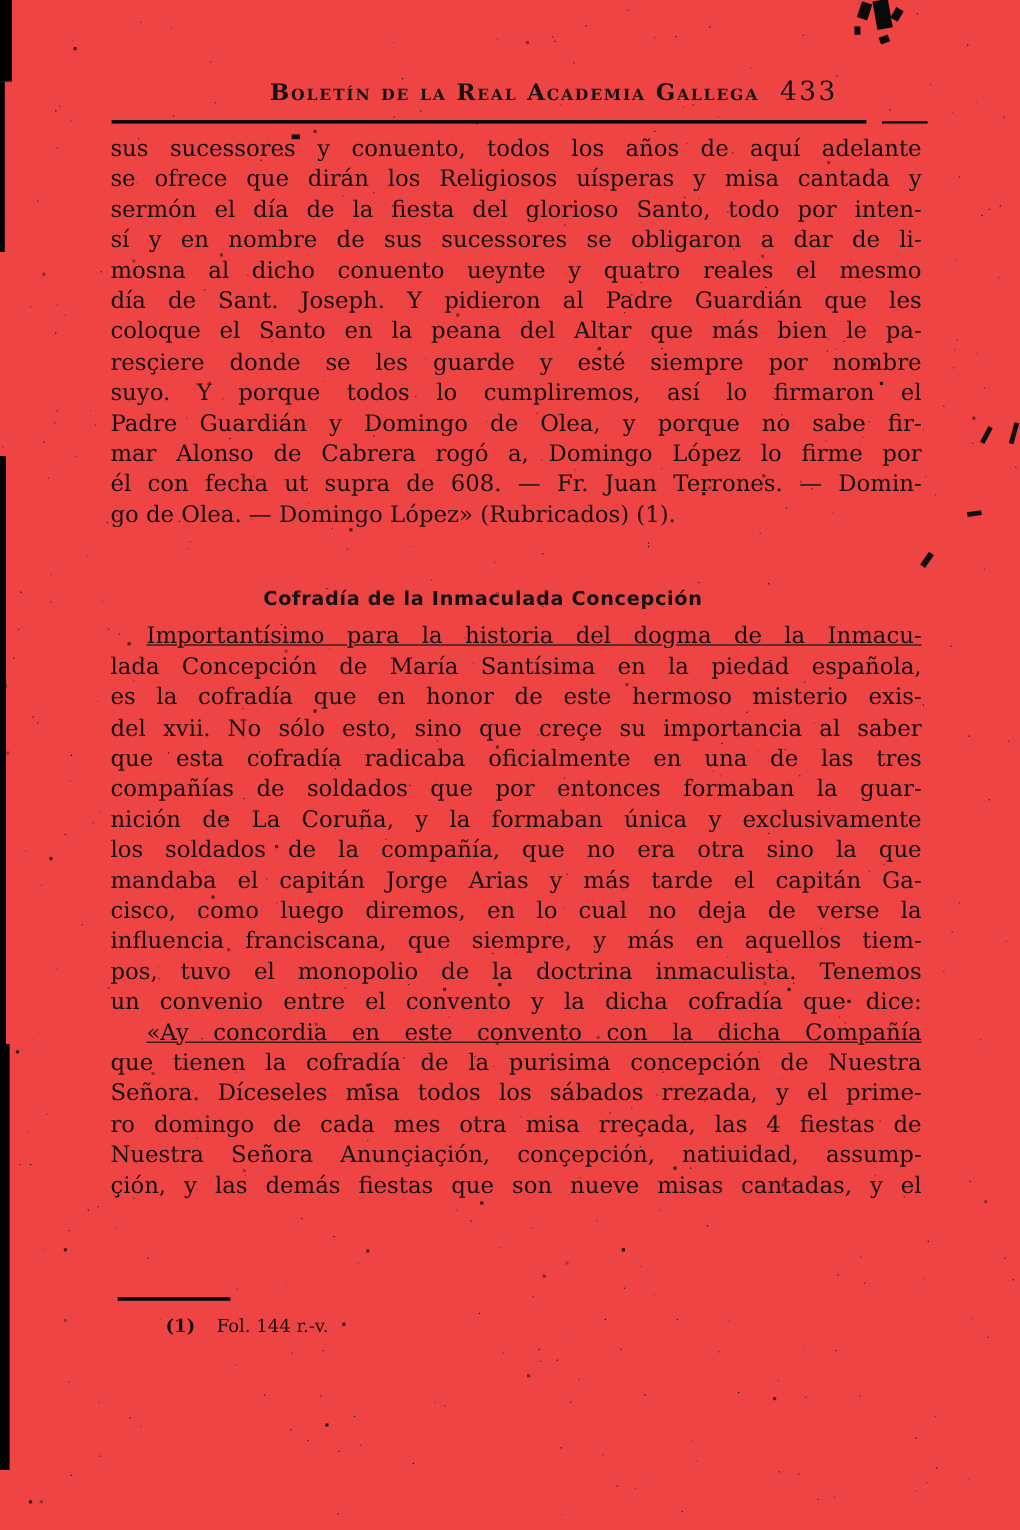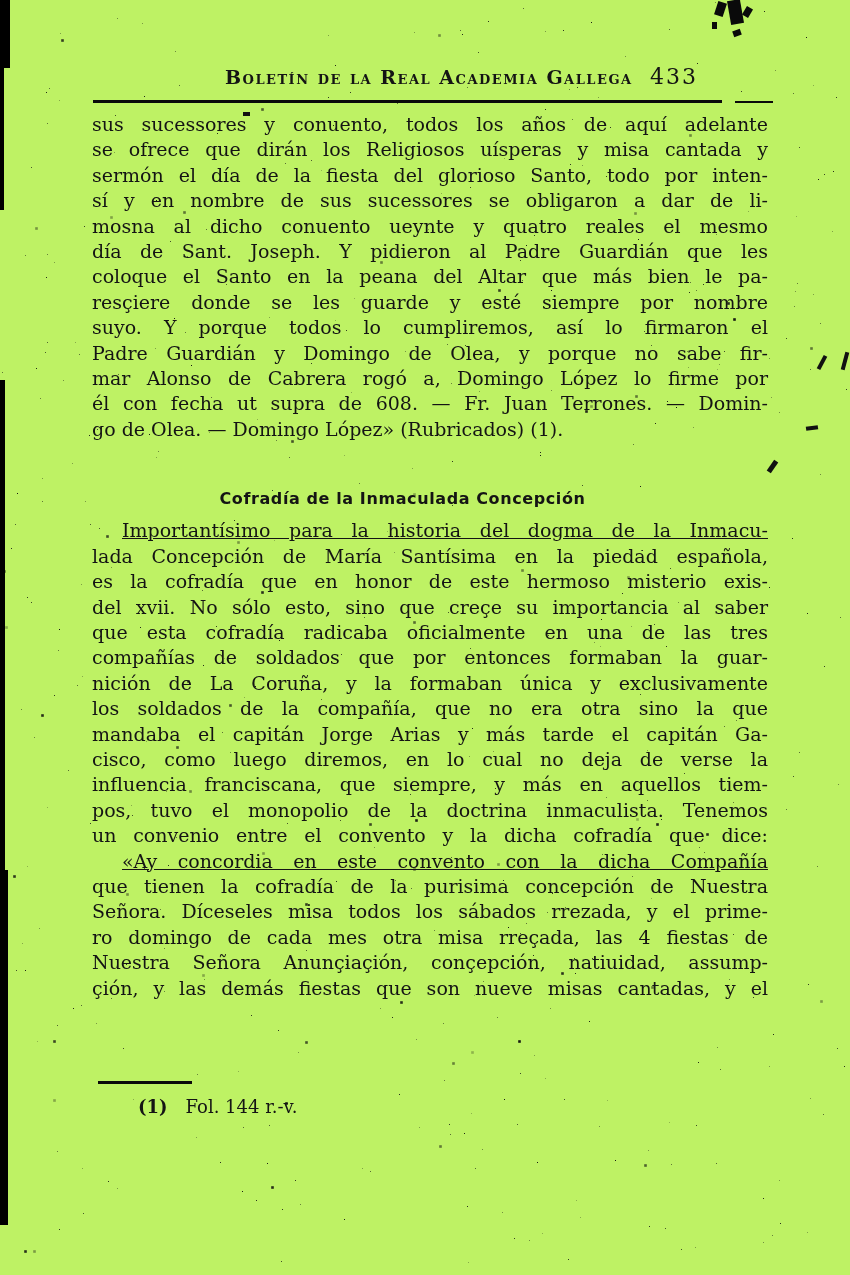--- a/index.html
+++ b/index.html
@@ -1,19 +1,19 @@
 <!DOCTYPE html>
 <html><head>
 <meta charset="utf-8">
 <style>
   html,body{margin:0;padding:0;}
   .page{
     position:relative;
     width:850px;height:1275px;
-    background:#bef264;
+    background:#ef4444;
     overflow:hidden;
     font-family:"DejaVu Serif", serif;
     color:#141414;
   }
   
   .noise{position:absolute;left:0;top:0;width:1px;height:1px;background:transparent;}
   
   .edge-bar{position:absolute;left:0;background:#000;}
   .blot{position:absolute;background:#0a0a0a;}
   
@@ -35,21 +35,21 @@
   .line.flush{text-align-last:left;}
   .para.indent .line:first-child{text-indent:30px;text-decoration:underline;}
   .heading{
     margin:47px 0 10px 0;
     font-family:"DejaVu Sans", sans-serif;
     font-weight:bold;font-size:16px;letter-spacing:0.6px;
     text-align:center;padding-right:55px;
   }
   
   .footnote-rule{position:absolute;left:98px;top:1081px;width:94px;height:3px;background:#0a0a0a;}
-  .footnote{position:absolute;left:138px;top:1096px;font-size:18px;}
+  .footnote{position:absolute;left:138px;top:1096px;font-size:15px;}
   .footnote .marker{margin-right:18px;font-weight:bold;}
   
   .smudge{position:absolute;background:#111;}
 </style>
 </head>
 <body>
 
 <div class="page">
 
   <div class="noise" id="noise1" style="box-shadow: rgba(12, 12, 12, 0.89) 493px 661px 0px 0px, rgba(12, 12, 12, 0.73) 592px 958px 0px 0px, rgba(12, 12, 12, 0.28) 441px 193px 0px 0px, rgba(12, 12, 12, 0.95) 191px 365px 0px 0px, rgba(12, 12, 12, 0.5) 602px 854px 0px 0px, rgba(12, 12, 12, 0.88) 217px 133px 0px 0px, rgba(12, 12, 12, 0.57) 720px 1069px 0px 0px, rgba(12, 12, 12, 0.28) 238px 1071px 0px 0px, rgba(12, 12, 12, 0.81) 649px 1226px 0px 0px, rgba(12, 12, 12, 0.7) 97px 429px 0px 0px, rgba(12, 12, 12, 0.6) 47px 342px 0px 0px, rgba(12, 12, 12, 0.61) 651px 345px 0px 0px, rgba(12, 12, 12, 0.64) 2px 734px 0px 0px, rgba(12, 12, 12, 0.85) 552px 893px 0px 0px, rgba(12, 12, 12, 0.84) 689px 292px 0px 0px, rgba(12, 12, 12, 0.35) 362px 1168px 0px 0px, rgba(12, 12, 12, 0.26) 717px 369px 0px 0px, rgba(12, 12, 12, 0.36) 414px 32px 0px 0px, rgba(12, 12, 12, 0.48) 794px 306px 0px 0px, rgba(12, 12, 12, 0.66) 520px 933px 0px 0px, rgba(12, 12, 12, 0.68) 684px 773px 0px 0px, rgba(12, 12, 12, 0.31) 75px 342px 0px 0px, rgba(12, 12, 12, 0.42) 763px 1242px 0px 0px, rgba(12, 12, 12, 0.55) 690px 282px 0px 0px, rgba(12, 12, 12, 0.35) 60px 33px 0px 0px, rgba(12, 12, 12, 0.95) 301px 690px 0px 0px, rgba(12, 12, 12, 0.5) 359px 483px 0px 0px, rgba(12, 12, 12, 0.27) 533px 529px 0px 0px, rgba(12, 12, 12, 0.83) 642px 550px 0px 0px, rgba(12, 12, 12, 0.62) 144px 868px 0px 0px, rgba(12, 12, 12, 0.59) 647px 800px 0px 0px, rgba(12, 12, 12, 0.26) 354px 298px 0px 0px, rgba(12, 12, 12, 0.45) 279px 687px 0px 0px, rgba(12, 12, 12, 0.67) 837px 1048px 0px 0px, rgba(12, 12, 12, 0.66) 83px 1213px 0px 0px, rgba(12, 12, 12, 0.32) 504px 158px 0px 0px, rgba(12, 12, 12, 0.58) 704px 852px 0px 0px, rgba(12, 12, 12, 0.86) 661px 819px 0px 0px, rgba(12, 12, 12, 0.57) 285px 163px 0px 0px, rgba(12, 12, 12, 0.49) 57px 1151px 0px 0px, rgba(12, 12, 12, 0.3) 600px 646px 0px 0px, rgba(12, 12, 12, 0.56) 77px 685px 0px 0px, rgba(12, 12, 12, 0.91) 806px 37px 0px 0px, rgba(12, 12, 12, 0.68) 793px 776px 0px 0px, rgba(12, 12, 12, 0.61) 444px 586px 0px 0px, rgba(12, 12, 12, 0.32) 196px 279px 0px 0px, rgba(12, 12, 12, 0.69) 281px 1261px 0px 0px, rgba(12, 12, 12, 0.45) 196px 893px 0px 0px, rgba(12, 12, 12, 0.43) 599px 1126px 0px 0px, rgba(12, 12, 12, 0.79) 54px 695px 0px 0px, rgba(12, 12, 12, 0.78) 544px 307px 0px 0px, rgba(12, 12, 12, 0.27) 796px 216px 0px 0px, rgba(12, 12, 12, 0.57) 206px 229px 0px 0px, rgba(12, 12, 12, 0.43) 204px 979px 0px 0px, rgba(12, 12, 12, 0.49) 47px 254px 0px 0px, rgba(12, 12, 12, 0.26) 37px 1041px 0px 0px, rgba(12, 12, 12, 0.74) 741px 91px 0px 0px, rgba(12, 12, 12, 0.47) 164px 991px 0px 0px, rgba(12, 12, 12, 0.55) 321px 699px 0px 0px, rgba(12, 12, 12, 0.72) 587px 917px 0px 0px, rgba(12, 12, 12, 0.67) 348px 397px 0px 0px, rgba(12, 12, 12, 0.52) 671px 1164px 0px 0px, rgba(12, 12, 12, 0.87) 46px 92px 0px 0px, rgba(12, 12, 12, 0.88) 472px 728px 0px 0px, rgba(12, 12, 12, 0.86) 698px 1062px 0px 0px, rgba(12, 12, 12, 0.53) 42px 501px 0px 0px, rgba(12, 12, 12, 0.72) 31px 602px 0px 0px, rgba(12, 12, 12, 0.72) 520px 1073px 0px 0px, rgba(12, 12, 12, 0.82) 563px 30px 0px 0px, rgba(12, 12, 12, 0.36) 479px 391px 0px 0px, rgba(12, 12, 12, 0.38) 142px 23px 0px 0px, rgba(12, 12, 12, 0.36) 598px 97px 0px 0px, rgba(12, 12, 12, 0.37) 582px 165px 0px 0px, rgba(12, 12, 12, 0.84) 3px 185px 0px 0px, rgba(12, 12, 12, 0.52) 633px 444px 0px 0px, rgba(12, 12, 12, 0.69) 582px 485px 0px 0px, rgba(12, 12, 12, 0.54) 699px 847px 0px 0px, rgba(12, 12, 12, 0.28) 4px 57px 0px 0px, rgba(12, 12, 12, 0.37) 300px 661px 0px 0px, rgba(12, 12, 12, 0.52) 632px 876px 0px 0px, rgba(12, 12, 12, 0.54) 79px 354px 0px 0px, rgba(12, 12, 12, 0.7) 611px 207px 0px 0px, rgba(12, 12, 12, 0.87) 722px 561px 0px 0px, rgba(12, 12, 12, 0.32) 105px 889px 0px 0px, rgba(12, 12, 12, 0.77) 824px 666px 0px 0px, rgba(12, 12, 12, 0.74) 258px 739px 0px 0px, rgba(12, 12, 12, 0.3) 813px 85px 0px 0px, rgba(12, 12, 12, 0.49) 451px 383px 0px 0px, rgba(12, 12, 12, 0.37) 166px 791px 0px 0px, rgba(12, 12, 12, 0.55) 222px 732px 0px 0px, rgba(12, 12, 12, 0.57) 202px 590px 0px 0px, rgba(12, 12, 12, 0.76) 90px 823px 0px 0px, rgba(12, 12, 12, 0.85) 697px 63px 0px 0px, rgba(12, 12, 12, 0.71) 733px 934px 0px 0px, rgba(12, 12, 12, 0.88) 333px 125px 0px 0px, rgba(12, 12, 12, 0.43) 529px 1240px 0px 0px, rgba(12, 12, 12, 0.91) 560px 549px 0px 0px, rgba(12, 12, 12, 0.29) 698px 785px 0px 0px, rgba(12, 12, 12, 0.28) 542px 1233px 0px 0px, rgba(12, 12, 12, 0.31) 131px 805px 0px 0px, rgba(12, 12, 12, 0.71) 786px 338px 0px 0px, rgba(12, 12, 12, 0.64) 451px 857px 0px 0px, rgba(12, 12, 12, 0.69) 170px 241px 0px 0px, rgba(12, 12, 12, 0.77) 495px 788px 0px 0px, rgba(12, 12, 12, 0.92) 615px 1160px 0px 0px, rgba(12, 12, 12, 0.38) 117px 1188px 0px 0px, rgba(12, 12, 12, 0.85) 833px 171px 0px 0px, rgba(12, 12, 12, 0.27) 335px 320px 0px 0px, rgba(12, 12, 12, 0.9) 255px 686px 0px 0px, rgba(12, 12, 12, 0.47) 276px 440px 0px 0px, rgba(12, 12, 12, 0.29) 351px 392px 0px 0px, rgba(12, 12, 12, 0.76) 346px 330px 0px 0px, rgba(12, 12, 12, 0.39) 648px 1150px 0px 0px, rgba(12, 12, 12, 0.42) 253px 356px 0px 0px, rgba(12, 12, 12, 0.43) 716px 234px 0px 0px, rgba(12, 12, 12, 0.52) 820px 323px 0px 0px, rgba(12, 12, 12, 0.51) 733px 802px 0px 0px, rgba(12, 12, 12, 0.42) 502px 1212px 0px 0px, rgba(12, 12, 12, 0.79) 570px 164px 0px 0px, rgba(12, 12, 12, 0.82) 488px 21px 0px 0px, rgba(12, 12, 12, 0.82) 95px 229px 0px 0px, rgba(12, 12, 12, 0.94) 744px 122px 0px 0px, rgba(12, 12, 12, 0.67) 287px 823px 0px 0px, rgba(12, 12, 12, 0.57) 289px 457px 0px 0px, rgba(12, 12, 12, 0.82) 108px 1181px 0px 0px, rgba(12, 12, 12, 0.47) 34px 737px 0px 0px, rgba(12, 12, 12, 0.48) 164px 948px 0px 0px, rgba(12, 12, 12, 0.85) 533px 955px 0px 0px, rgba(12, 12, 12, 0.93) 537px 1162px 0px 0px, rgba(12, 12, 12, 0.36) 419px 1127px 0px 0px, rgba(12, 12, 12, 0.48) 40px 398px 0px 0px, rgba(12, 12, 12, 0.79) 328px 97px 0px 0px, rgba(12, 12, 12, 0.85) 399px 1094px 0px 0px, rgba(12, 12, 12, 0.26) 669px 1122px 0px 0px, rgba(12, 12, 12, 0.8) 282px 1209px 0px 0px, rgba(12, 12, 12, 0.58) 243px 1127px 0px 0px, rgba(12, 12, 12, 0.26) 387px 531px 0px 0px, rgba(12, 12, 12, 0.53) 547px 912px 0px 0px, rgba(12, 12, 12, 0.86) 575px 973px 0px 0px, rgba(12, 12, 12, 0.65) 99px 528px 0px 0px, rgba(12, 12, 12, 0.31) 740px 376px 0px 0px, rgba(12, 12, 12, 0.83) 780px 1223px 0px 0px, rgba(12, 12, 12, 0.51) 572px 119px 0px 0px, rgba(12, 12, 12, 0.9) 267px 1163px 0px 0px, rgba(12, 12, 12, 0.49) 817px 866px 0px 0px, rgba(12, 12, 12, 0.33) 209px 432px 0px 0px, rgba(12, 12, 12, 0.95) 508px 927px 0px 0px, rgba(12, 12, 12, 0.88) 335px 65px 0px 0px, rgba(12, 12, 12, 0.95) 676px 407px 0px 0px, rgba(12, 12, 12, 0.55) 724px 726px 0px 0px, rgba(12, 12, 12, 0.37) 428px 229px 0px 0px, rgba(12, 12, 12, 0.55) 810px 369px 0px 0px, rgba(12, 12, 12, 0.91) 242px 1191px 0px 0px, rgba(12, 12, 12, 0.55) 589px 789px 0px 0px, rgba(12, 12, 12, 0.5) 444px 1080px 0px 0px, rgba(12, 12, 12, 0.3) 173px 582px 0px 0px, rgba(12, 12, 12, 0.35) 394px 552px 0px 0px, rgba(12, 12, 12, 0.46) 158px 451px 0px 0px, rgba(12, 12, 12, 0.38) 200px 121px 0px 0px, rgba(12, 12, 12, 0.41) 715px 2px 0px 0px, rgba(12, 12, 12, 0.84) 792px 538px 0px 0px, rgba(12, 12, 12, 0.78) 379px 959px 0px 0px, rgba(12, 12, 12, 0.83) 220px 1162px 0px 0px, rgba(12, 12, 12, 0.7) 640px 694px 0px 0px, rgba(12, 12, 12, 0.78) 449px 1124px 0px 0px, rgba(12, 12, 12, 0.44) 717px 1047px 0px 0px, rgba(12, 12, 12, 0.36) 155px 348px 0px 0px, rgba(12, 12, 12, 0.37) 779px 1180px 0px 0px, rgba(12, 12, 12, 0.57) 460px 30px 0px 0px, rgba(12, 12, 12, 0.84) 168px 865px 0px 0px, rgba(12, 12, 12, 0.28) 651px 898px 0px 0px, rgba(12, 12, 12, 0.88) 144px 96px 0px 0px, rgba(12, 12, 12, 0.9) 640px 486px 0px 0px, rgba(12, 12, 12, 0.49) 736px 720px 0px 0px, rgba(12, 12, 12, 0.85) 764px 11px 0px 0px, rgba(12, 12, 12, 0.82) 642px 985px 0px 0px, rgba(12, 12, 12, 0.67) 448px 612px 0px 0px, rgba(12, 12, 12, 0.78) 597px 829px 0px 0px, rgba(12, 12, 12, 0.8) 808px 984px 0px 0px, rgba(12, 12, 12, 0.38) 769px 1066px 0px 0px, rgba(12, 12, 12, 0.92) 540px 455px 0px 0px, rgba(12, 12, 12, 0.31) 468px 1262px 0px 0px, rgba(12, 12, 12, 0.48) 300px 1204px 0px 0px, rgba(12, 12, 12, 0.39) 545px 31px 0px 0px, rgba(12, 12, 12, 0.93) 721px 528px 0px 0px, rgba(12, 12, 12, 0.56) 522px 280px 0px 0px, rgba(12, 12, 12, 0.8) 216px 626px 0px 0px, rgba(12, 12, 12, 0.4) 119px 549px 0px 0px, rgba(12, 12, 12, 0.69) 123px 1048px 0px 0px, rgba(12, 12, 12, 0.63) 517px 1124px 0px 0px, rgba(12, 12, 12, 0.35) 759px 128px 0px 0px, rgba(12, 12, 12, 0.78) 574px 958px 0px 0px, rgba(12, 12, 12, 0.65) 470px 648px 0px 0px, rgba(12, 12, 12, 0.49) 497px 1017px 0px 0px, rgba(12, 12, 12, 0.55) 526px 923px 0px 0px, rgba(12, 12, 12, 0.77) 311px 363px 0px 0px, rgba(12, 12, 12, 0.4) 405px 351px 0px 0px, rgba(12, 12, 12, 0.57) 397px 103px 0px 0px, rgba(12, 12, 12, 0.75) 84px 226px 0px 0px, rgba(12, 12, 12, 0.91) 769px 587px 0px 0px, rgba(12, 12, 12, 0.64) 4px 989px 0px 0px, rgba(12, 12, 12, 0.8) 234px 520px 0px 0px, rgba(12, 12, 12, 0.88) 279px 640px 0px 0px, rgba(12, 12, 12, 0.73) 341px 654px 0px 0px, rgba(12, 12, 12, 0.62) 503px 943px 0px 0px, rgba(12, 12, 12, 0.94) 156px 200px 0px 0px, rgba(12, 12, 12, 0.58) 120px 890px 0px 0px, rgba(12, 12, 12, 0.29) 691px 858px 0px 0px, rgba(12, 12, 12, 0.63) 311px 160px 0px 0px, rgba(12, 12, 12, 0.57) 450px 1134px 0px 0px, rgba(12, 12, 12, 0.26) 224px 658px 0px 0px, rgba(12, 12, 12, 0.41) 550px 1008px 0px 0px, rgba(12, 12, 12, 0.82) 703px 284px 0px 0px, rgba(12, 12, 12, 0.43) 769px 358px 0px 0px, rgba(12, 12, 12, 0.3) 580px 1217px 0px 0px, rgba(12, 12, 12, 0.27) 27px 866px 0px 0px, rgba(12, 12, 12, 0.27) 47px 807px 0px 0px, rgba(12, 12, 12, 0.47) 21px 709px 0px 0px, rgba(12, 12, 12, 0.94) 100px 603px 0px 0px, rgba(12, 12, 12, 0.83) 622px 593px 0px 0px, rgba(12, 12, 12, 0.43) 678px 602px 0px 0px, rgba(12, 12, 12, 0.33) 631px 626px 0px 0px, rgba(12, 12, 12, 0.34) 832px 231px 0px 0px, rgba(12, 12, 12, 0.57) 68px 770px 0px 0px, rgba(12, 12, 12, 0.48) 197px 1074px 0px 0px, rgba(12, 12, 12, 0.89) 464px 1133px 0px 0px, rgba(12, 12, 12, 0.75) 824px 174px 0px 0px, rgba(12, 12, 12, 0.27) 235px 558px 0px 0px, rgba(12, 12, 12, 0.88) 601px 619px 0px 0px, rgba(12, 12, 12, 0.67) 644px 331px 0px 0px, rgba(12, 12, 12, 0.57) 370px 1171px 0px 0px, rgba(12, 12, 12, 0.39) 85px 501px 0px 0px, rgba(12, 12, 12, 0.49) 772px 1235px 0px 0px, rgba(12, 12, 12, 0.86) 807px 613px 0px 0px, rgba(12, 12, 12, 0.93) 149px 434px 0px 0px, rgba(12, 12, 12, 0.33) 156px 457px 0px 0px, rgba(12, 12, 12, 0.68) 654px 624px 0px 0px, rgba(12, 12, 12, 0.78) 606px 176px 0px 0px, rgba(12, 12, 12, 0.3) 748px 211px 0px 0px, rgba(12, 12, 12, 0.62) 90px 524px 0px 0px, rgba(12, 12, 12, 0.48) 483px 981px 0px 0px, rgba(12, 12, 12, 0.4) 775px 70px 0px 0px, rgba(12, 12, 12, 0.51) 58px 650px 0px 0px, rgba(12, 12, 12, 0.56) 523px 8px 0px 0px, rgba(12, 12, 12, 0.52) 2px 372px 0px 0px, rgba(12, 12, 12, 0.86) 655px 423px 0px 0px, rgba(12, 12, 12, 0.48) 434px 930px 0px 0px, rgba(12, 12, 12, 0.39) 96px 1023px 0px 0px, rgba(12, 12, 12, 0.27) 344px 455px 0px 0px, rgba(12, 12, 12, 0.95) 59px 629px 0px 0px, rgba(12, 12, 12, 0.32) 59px 100px 0px 0px, rgba(12, 12, 12, 0.76) 753px 997px 0px 0px, rgba(12, 12, 12, 0.83) 336px 881px 0px 0px, rgba(12, 12, 12, 0.83) 126px 964px 0px 0px, rgba(12, 12, 12, 0.29) 133px 1099px 0px 0px, rgba(12, 12, 12, 0.89) 589px 1021px 0px 0px, rgba(12, 12, 12, 0.78) 251px 1015px 0px 0px, rgba(12, 12, 12, 0.9) 344px 1219px 0px 0px, rgba(12, 12, 12, 0.65) 548px 635px 0px 0px, rgba(12, 12, 12, 0.67) 340px 820px 0px 0px, rgba(12, 12, 12, 0.33) 688px 367px 0px 0px, rgba(12, 12, 12, 0.37) 719px 364px 0px 0px, rgba(12, 12, 12, 0.85) 203px 665px 0px 0px, rgba(12, 12, 12, 0.38) 594px 642px 0px 0px, rgba(12, 12, 12, 0.81) 11px 548px 0px 0px, rgba(12, 12, 12, 0.33) 82px 1168px 0px 0px, rgba(12, 12, 12, 0.55) 176px 837px 0px 0px, rgba(12, 12, 12, 0.93) 17px 493px 0px 0px, rgba(12, 12, 12, 0.32) 22px 943px 0px 0px, rgba(12, 12, 12, 0.78) 295px 1180px 0px 0px, rgba(12, 12, 12, 0.6) 475px 1168px 0px 0px, rgba(12, 12, 12, 0.78) 27px 597px 0px 0px, rgba(12, 12, 12, 0.67) 665px 1228px 0px 0px, rgba(12, 12, 12, 0.33) 807px 1232px 0px 0px, rgba(12, 12, 12, 0.91) 667px 401px 0px 0px, rgba(12, 12, 12, 0.44) 820px 474px 0px 0px, rgba(12, 12, 12, 0.67) 16px 970px 0px 0px, rgba(12, 12, 12, 0.55) 793px 93px 0px 0px, rgba(12, 12, 12, 0.87) 140px 627px 0px 0px, rgba(12, 12, 12, 0.86) 773px 1034px 0px 0px, rgba(12, 12, 12, 0.37) 469px 756px 0px 0px, rgba(12, 12, 12, 0.83) 763px 1198px 0px 0px, rgba(12, 12, 12, 0.83) 467px 1206px 0px 0px, rgba(12, 12, 12, 0.78) 568px 1259px 0px 0px, rgba(12, 12, 12, 0.61) 57px 1025px 0px 0px, rgba(12, 12, 12, 0.87) 89px 435px 0px 0px, rgba(12, 12, 12, 0.55) 565px 907px 0px 0px, rgba(12, 12, 12, 0.89) 200px 357px 0px 0px, rgba(12, 12, 12, 0.79) 534px 235px 0px 0px, rgba(12, 12, 12, 0.46) 175px 51px 0px 0px, rgba(12, 12, 12, 0.52) 185px 332px 0px 0px, rgba(12, 12, 12, 0.44) 117px 18px 0px 0px, rgba(12, 12, 12, 0.27) 471px 1113px 0px 0px, rgba(12, 12, 12, 0.34) 114px 152px 0px 0px, rgba(12, 12, 12, 0.55) 447px 344px 0px 0px, rgba(12, 12, 12, 0.93) 174px 318px 0px 0px, rgba(12, 12, 12, 0.34) 412px 468px 0px 0px, rgba(12, 12, 12, 0.36) 54px 262px 0px 0px, rgba(12, 12, 12, 0.36) 81px 584px 0px 0px, rgba(12, 12, 12, 0.68) 799px 147px 0px 0px, rgba(12, 12, 12, 0.42) 63px 380px 0px 0px, rgba(12, 12, 12, 0.28) 257px 419px 0px 0px, rgba(12, 12, 12, 0.41) 558px 816px 0px 0px, rgba(12, 12, 12, 0.64) 269px 1125px 0px 0px, rgba(12, 12, 12, 0.28) 125px 523px 0px 0px, rgba(12, 12, 12, 0.84) 545px 109px 0px 0px, rgba(12, 12, 12, 0.77) 846px 389px 0px 0px, rgba(12, 12, 12, 0.85) 73px 1008px 0px 0px, rgba(12, 12, 12, 0.31) 82px 676px 0px 0px, rgba(12, 12, 12, 0.4) 416px 1039px 0px 0px, rgba(12, 12, 12, 0.89) 25px 970px 0px 0px, rgba(12, 12, 12, 0.37) 771px 397px 0px 0px, rgba(12, 12, 12, 0.39) 187px 256px 0px 0px, rgba(12, 12, 12, 0.59) 81px 1005px 0px 0px, rgba(12, 12, 12, 0.5) 160px 909px 0px 0px, rgba(12, 12, 12, 0.92) 818px 179px 0px 0px, rgba(12, 12, 12, 0.44) 482px 1149px 0px 0px, rgba(12, 12, 12, 0.39) 298px 1052px 0px 0px, rgba(12, 12, 12, 0.45) 729px 979px 0px 0px, rgba(12, 12, 12, 0.62) 306px 950px 0px 0px, rgba(12, 12, 12, 0.79) 59px 1229px 0px 0px, rgba(12, 12, 12, 0.65) 31px 167px 0px 0px, rgba(12, 12, 12, 0.56) 49px 88px 0px 0px, rgba(12, 12, 12, 0.65) 45px 352px 0px 0px, rgba(12, 12, 12, 0.67) 670px 568px 0px 0px, rgba(12, 12, 12, 0.46) 230px 752px 0px 0px, rgba(12, 12, 12, 0.62) 364px 617px 0px 0px, rgba(12, 12, 12, 0.6) 226px 284px 0px 0px, rgba(12, 12, 12, 0.45) 838px 784px 0px 0px, rgba(12, 12, 12, 0.37) 493px 751px 0px 0px, rgba(12, 12, 12, 0.39) 39px 928px 0px 0px, rgba(12, 12, 12, 0.3) 244px 697px 0px 0px, rgba(12, 12, 12, 0.51) 797px 283px 0px 0px, rgba(12, 12, 12, 0.77) 514px 1238px 0px 0px, rgba(12, 12, 12, 0.25) 607px 1100px 0px 0px, rgba(12, 12, 12, 0.7) 115px 115px 0px 0px, rgba(12, 12, 12, 0.35) 72px 463px 0px 0px, rgba(12, 12, 12, 0.76) 836px 97px 0px 0px, rgba(12, 12, 12, 0.74) 543px 762px 0px 0px, rgba(12, 12, 12, 0.47) 606px 797px 0px 0px, rgba(12, 12, 12, 0.62) 394px 142px 0px 0px, rgba(12, 12, 12, 0.39) 42px 478px 0px 0px, rgba(12, 12, 12, 0.33) 146px 741px 0px 0px, rgba(12, 12, 12, 0.59) 716px 1163px 0px 0px, rgba(12, 12, 12, 0.56) 840px 617px 0px 0px, rgba(12, 12, 12, 0.68) 681px 1249px 0px 0px, rgba(12, 12, 12, 0.5) 696px 290px 0px 0px, rgba(12, 12, 12, 0.78) 350px 92px 0px 0px, rgba(12, 12, 12, 0.69) 132px 815px 0px 0px, rgba(12, 12, 12, 0.8) 452px 461px 0px 0px, rgba(12, 12, 12, 0.57) 111px 998px 0px 0px, rgba(12, 12, 12, 0.54) 211px 397px 0px 0px, rgba(12, 12, 12, 0.54) 641px 550px 0px 0px, rgba(12, 12, 12, 0.29) 474px 995px 0px 0px, rgba(12, 12, 12, 0.56) 799px 752px 0px 0px, rgba(12, 12, 12, 0.35) 196px 1137px 0px 0px, rgba(12, 12, 12, 0.35) 534px 1055px 0px 0px, rgba(12, 12, 12, 0.72) 410px 794px 0px 0px, rgba(12, 12, 12, 0.5) 25px 255px 0px 0px, rgba(12, 12, 12, 0.8) 610px 127px 0px 0px, rgba(12, 12, 12, 0.81) 666px 646px 0px 0px, rgba(12, 12, 12, 0.55) 395px 880px 0px 0px, rgba(12, 12, 12, 0.87) 36px 368px 0px 0px, rgba(12, 12, 12, 0.8) 278px 1030px 0px 0px, rgba(12, 12, 12, 0.51) 467px 87px 0px 0px, rgba(12, 12, 12, 0.39) 555px 172px 0px 0px, rgba(12, 12, 12, 0.58) 669px 29px 0px 0px, rgba(12, 12, 12, 0.74) 520px 260px 0px 0px, rgba(12, 12, 12, 0.61) 103px 307px 0px 0px, rgba(12, 12, 12, 0.88) 462px 34px 0px 0px, rgba(12, 12, 12, 0.44) 368px 915px 0px 0px, rgba(12, 12, 12, 0.47) 687px 351px 0px 0px, rgba(12, 12, 12, 0.49) 443px 1023px 0px 0px, rgba(12, 12, 12, 0.4) 795px 291px 0px 0px, rgba(12, 12, 12, 0.5) 569px 89px 0px 0px, rgba(12, 12, 12, 0.77) 272px 490px 0px 0px, rgba(12, 12, 12, 0.79) 577px 87px 0px 0px, rgba(12, 12, 12, 0.37) 695px 1247px 0px 0px, rgba(12, 12, 12, 0.95) 346px 964px 0px 0px, rgba(12, 12, 12, 0.69) 564px 1099px 0px 0px, rgba(12, 12, 12, 0.57) 179px 85px 0px 0px, rgba(12, 12, 12, 0.35) 328px 35px 0px 0px, rgba(12, 12, 12, 0.29) 494px 433px 0px 0px, rgba(12, 12, 12, 0.43) 551px 390px 0px 0px, rgba(12, 12, 12, 0.36) 813px 294px 0px 0px, rgba(12, 12, 12, 0.57) 411px 888px 0px 0px, rgba(12, 12, 12, 0.82) 256px 1200px 0px 0px, rgba(12, 12, 12, 0.37) 810px 1098px 0px 0px, rgba(12, 12, 12, 0.42) 625px 56px 0px 0px, rgba(12, 12, 12, 0.72) 696px 1125px 0px 0px, rgba(12, 12, 12, 0.39) 111px 567px 0px 0px, rgba(12, 12, 12, 0.91) 526px 245px 0px 0px, rgba(12, 12, 12, 0.94) 504px 1099px 0px 0px, rgba(12, 12, 12, 0.31) 545px 1078px 0px 0px, rgba(12, 12, 12, 0.38) 693px 427px 0px 0px, rgba(12, 12, 12, 0.27) 576px 1200px 0px 0px, rgba(12, 12, 12, 0.6) 15px 524px 0px 0px, rgba(12, 12, 12, 0.75) 452px 505px 0px 0px, rgba(12, 12, 12, 0.37) 380px 1008px 0px 0px, rgba(12, 12, 12, 0.78) 2px 1013px 0px 0px, rgba(12, 12, 12, 0.71) 724px 351px 0px 0px, rgba(12, 12, 12, 0.33) 253px 80px 0px 0px, rgba(12, 12, 12, 0.51) 238px 631px 0px 0px, rgba(12, 12, 12, 0.57) 118px 374px 0px 0px, rgba(12, 12, 12, 0.57) 823px 1114px 0px 0px, rgba(12, 12, 12, 0.37) 647px 750px 0px 0px, rgba(12, 12, 12, 0.69) 470px 187px 0px 0px, rgba(12, 12, 12, 0.9) 638px 239px 0px 0px, rgba(12, 12, 12, 0.28) 225px 307px 0px 0px, rgba(12, 12, 12, 0.91) 591px 22px 0px 0px, rgba(12, 12, 12, 0.33) 269px 317px 0px 0px, rgba(12, 12, 12, 0.26) 321px 170px 0px 0px, rgba(12, 12, 12, 0.83) 503px 880px 0px 0px, rgba(12, 12, 12, 0.39) 693px 838px 0px 0px, rgba(12, 12, 12, 0.53) 47px 123px 0px 0px, rgba(12, 12, 12, 0.53) 786px 809px 0px 0px, rgba(12, 12, 12, 0.26) 274px 540px 0px 0px, rgba(12, 12, 12, 0.68) 478px 52px 0px 0px, rgba(12, 12, 12, 0.93) 551px 290px 0px 0px, rgba(12, 12, 12, 0.83) 844px 1066px 0px 0px, rgba(12, 12, 12, 0.33) 642px 252px 0px 0px, rgba(12, 12, 12, 0.7) 465px 345px 0px 0px, rgba(12, 12, 12, 0.86) 540px 452px 0px 0px, rgba(12, 12, 12, 0.84) 392px 1017px 0px 0px, rgba(12, 12, 12, 0.75) 235px 129px 0px 0px, rgba(12, 12, 12, 0.33) 262px 427px 0px 0px, rgba(12, 12, 12, 0.85) 46px 277px 0px 0px, rgba(12, 12, 12, 0.42) 779px 412px 0px 0px, rgba(12, 12, 12, 0.55) 288px 149px 0px 0px, rgba(12, 12, 12, 0.4) 374px 847px 0px 0px;"></div>

